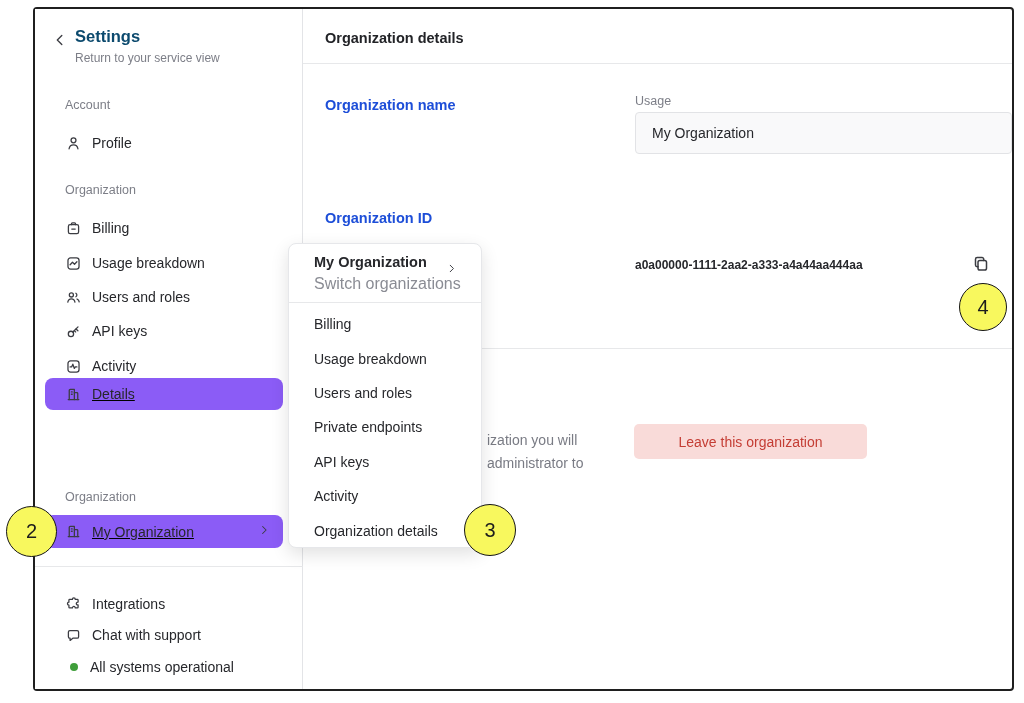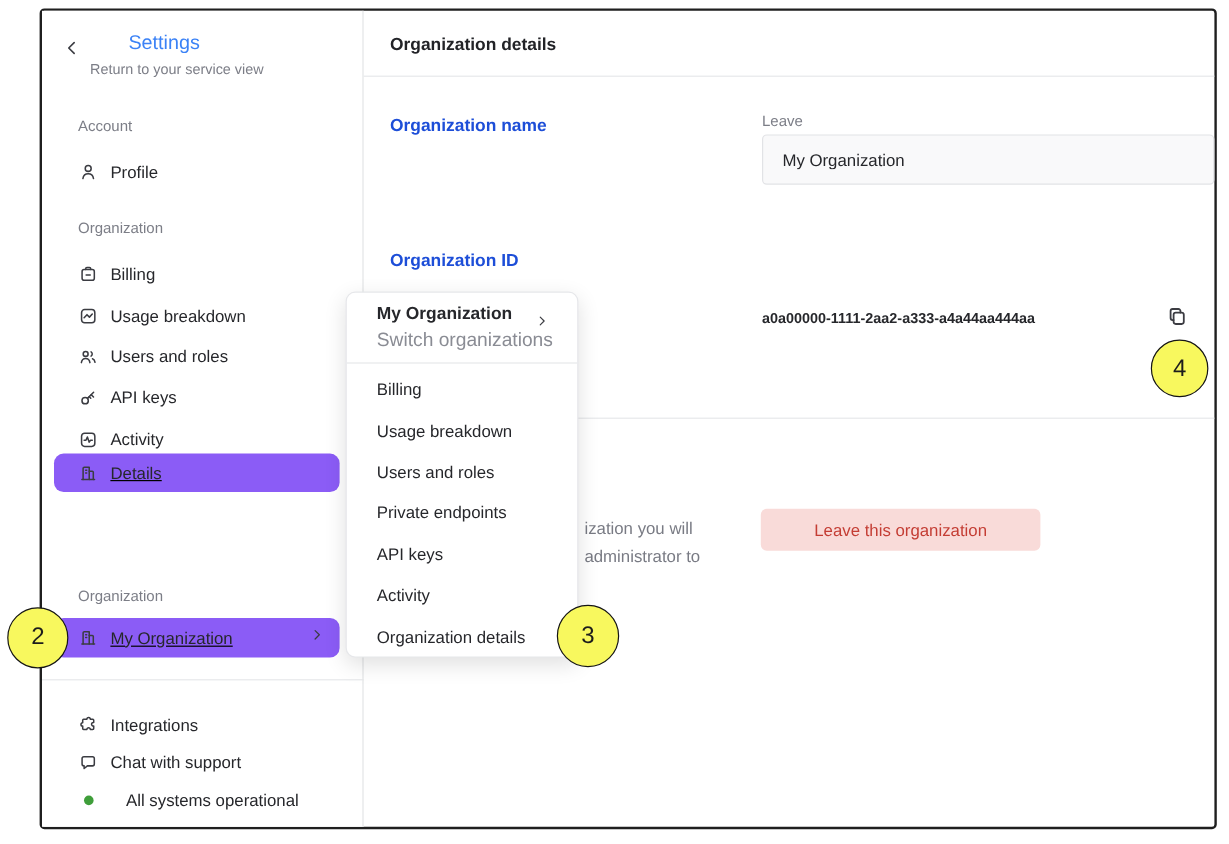--- a/index.html
+++ b/index.html
@@ -6,21 +6,21 @@
   body { background:#ffffff; font-family:"Liberation Sans","DejaVu Sans",sans-serif; }
   .page { position:relative; width:1024px; height:703px; background:#fff; overflow:hidden; }
 
   .frame { position:absolute; left:33px; top:7px; width:981px; height:684px;
            border:2px solid #1f1f1f; border-radius:4px; background:#fff; }
 
   
   .sidebar { position:absolute; left:0; top:0; bottom:0; width:268px;
              border-right:1px solid #e3e4e7; background:#fff; }
   .back-btn { position:absolute; left:16px; top:22px; width:18px; height:18px; cursor:pointer; }
-  .s-title { position:absolute; left:40px; top:18px; font-size:16.5px; font-weight:400; color:#3b82f6;margin-left:32px; }
+  .s-title { position:absolute; left:40px; top:18px; font-size:16.5px; font-weight:700; color:#0c4a6e; }
   .s-sub { position:absolute; left:40px; top:42px; font-size:12px; color:#7c7e87; }
   .s-section { position:absolute; left:30px; font-size:12.5px; color:#7c7e87; }
   .srow { position:absolute; left:10px; width:238px; height:32px; border-radius:8px;
           display:flex; align-items:center; cursor:pointer; }
   .srow .ic { width:18px; height:18px; margin-left:20px; flex:0 0 18px; display:flex; align-items:center; }
   .srow .lbl { margin-left:9px; font-size:14px; color:#26272b; }
   .srow.sel { background:#8b5cf6;text-decoration:underline; }
   .srow .chev { margin-left:auto; margin-right:12px; }
   .s-div { position:absolute; left:0; width:268px; height:1px; background:#e7e8ea; }
   .status-dot { width:8px; height:8px; border-radius:50%; margin-left:25px; flex:0 0 8px; }
@@ -186,29 +186,29 @@
       <div class="srow" style="top:610px">
         <span class="ic">
           <svg class="stroke" width="17" height="17" viewBox="0 0 20 20">
               <path d="M4 6c0-1 .8-1.8 1.8-1.8h8.4c1 0 1.8.8 1.8 1.8v5.4c0 1-.8 1.8-1.8 1.8H9.2L6 15.8v-2.6H5.8c-1 0-1.8-.8-1.8-1.8z"></path>
             </svg>
         </span>
         <span class="lbl">Chat with support</span>
       </div>
       <div class="srow" style="top:642px">
         <span class="status-dot" style="background:#3f9e3a"></span>
-        <span class="lbl" style="margin-left:27px">All systems operational</span>
+        <span class="lbl" style="margin-left:12px">All systems operational</span>
       </div>
     </div>
 
     <div class="main-h">Organization details</div>
     <div class="h-div"></div>
 
     <div class="sec-title" style="left:290px; top:88px">Organization name</div>
-    <div class="fld-label">Leave</div>
+    <div class="fld-label">Usage</div>
     <input class="fld" type="text" value="My Organization" style="">
 
     <div class="sec-title" style="left:290px; top:201px">Organization ID</div>
     <div class="idval">a0a00000-1111-2aa2-a333-a4a44aa444aa</div>
     <span class="copy-btn">
       <svg class="stroke" width="20" height="20" viewBox="0 0 20 20">
           <rect x="7" y="6.5" width="8.5" height="9.5" rx="1.8"></rect>
           <path d="M12.7 6.5V5.2c0-1-.8-1.7-1.7-1.7H6.2c-1 0-1.7.8-1.7 1.7V11c0 1 .8 1.7 1.7 1.7H7"></path>
         </svg>
     </span>

